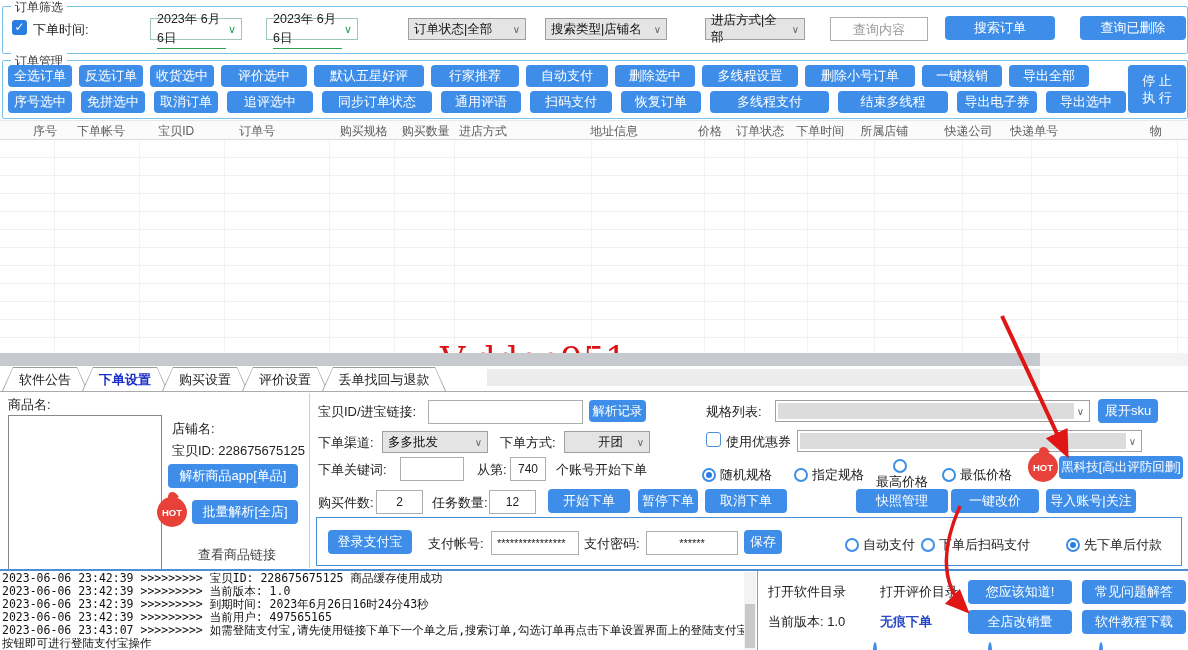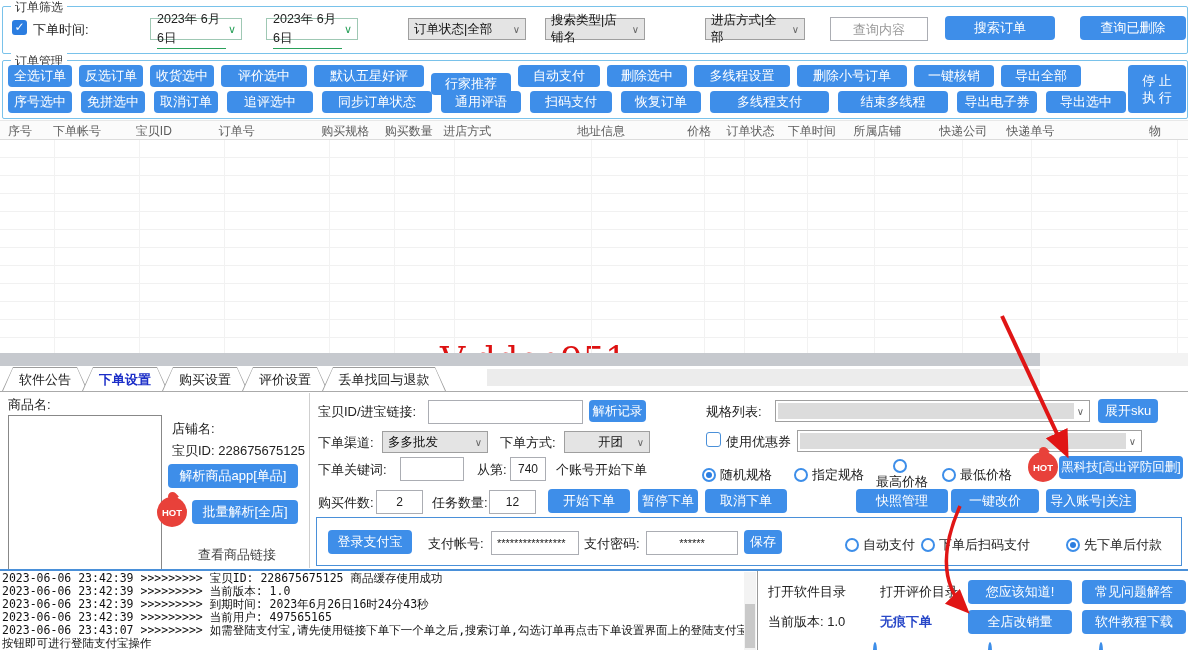--- a/index.html
+++ b/index.html
@@ -93,21 +93,21 @@
   <span class="chev">∨</span>
 </div>
 <div class="datebox" style="left:266px;top:18px;width:92px;">
   <span class="dtext">2023年 6月 6日</span>
   <span class="chev">∨</span>
 </div>
 <div class="combo" style="left:408px;top:18px;width:118px;">
   <span>订单状态|全部</span>
   <span class="chev">∨</span>
 </div>
-<div class="combo" style="left:545px;top:18px;width:100px;">
+<div class="combo" style="left:545px;top:18px;width:122px;">
   <span>搜索类型|店铺名</span>
   <span class="chev">∨</span>
 </div>
 <div class="combo" style="left:705px;top:18px;width:100px;">
   <span>进店方式|全部</span>
   <span class="chev">∨</span>
 </div>
 <input class="tinput" style="left: 830px; top: 17px; width: 98px; text-align: center;" placeholder="查询内容">
 <div class="btn btn2" style="left:945px;top:16px;width:110px;">搜索订单</div>
 <div class="btn btn2" style="left:1080px;top:16px;width:106px;">查询已删除</div>
@@ -115,21 +115,21 @@
 
 <div class="groupbox" style="left:2px;top:60px;width:1184px;height:57px;">
   <span class="legend">订单管理</span>
 </div>
 <div class="abs" id="mrow1" style="left:8px;top:65px;display:flex;gap:7px;">
     <div class="btn mbtn" style="width: 64px;">全选订单</div>
     <div class="btn mbtn" style="width: 64px;">反选订单</div>
     <div class="btn mbtn" style="width: 64px;">收货选中</div>
     <div class="btn mbtn" style="width: 86px;">评价选中</div>
     <div class="btn mbtn" style="width: 110px;">默认五星好评</div>
-    <div class="btn mbtn" style="width: 80px; margin-top: 8px;">行家推荐</div>
+    <div class="btn mbtn" style="width: 88px;">行家推荐</div>
     <div class="btn mbtn" style="width: 82px;">自动支付</div>
     <div class="btn mbtn" style="width: 80px;">删除选中</div>
     <div class="btn mbtn" style="width: 96px;">多线程设置</div>
     <div class="btn mbtn" style="width: 110px;">删除小号订单</div>
     <div class="btn mbtn" style="width: 80px;">一键核销</div>
     <div class="btn mbtn" style="width: 80px;">导出全部</div>
   </div>
 <div class="abs" id="mrow2" style="left:8px;top:91px;display:flex;gap:9px;">
     <div class="btn mbtn" style="width: 64px;">序号选中</div>
     <div class="btn mbtn" style="width: 64px;">免拼选中</div>
@@ -144,21 +144,21 @@
     <div class="btn mbtn" style="width: 80px;">导出电子券</div>
     <div class="btn mbtn" style="width: 80px;">导出选中</div>
   </div>
 <div class="btn abs" style="left:1128px;top:65px;width:58px;height:48px;flex-direction:column;line-height:17px;">
   <span>停 止</span>
   <span>执 行</span>
 </div>
 
 
 <div class="thead" id="thead">
-    <span style="width: 46px;">序号</span>
+    <span style="width: 46px; margin-left: 25px;">序号</span>
     <span style="width: 85px;">下单帐号</span>
     <span style="width: 85px;">宝贝ID</span>
     <span style="width: 105px;">订单号</span>
     <span style="width: 65px;">购买规格</span>
     <span style="width: 60px;">购买数量</span>
     <span style="width: 137px;">进店方式</span>
     <span style="width: 113px;">地址信息</span>
     <span style="width: 40px;">价格</span>
     <span style="width: 63px;">订单状态</span>
     <span style="width: 67px;">下单时间</span>

